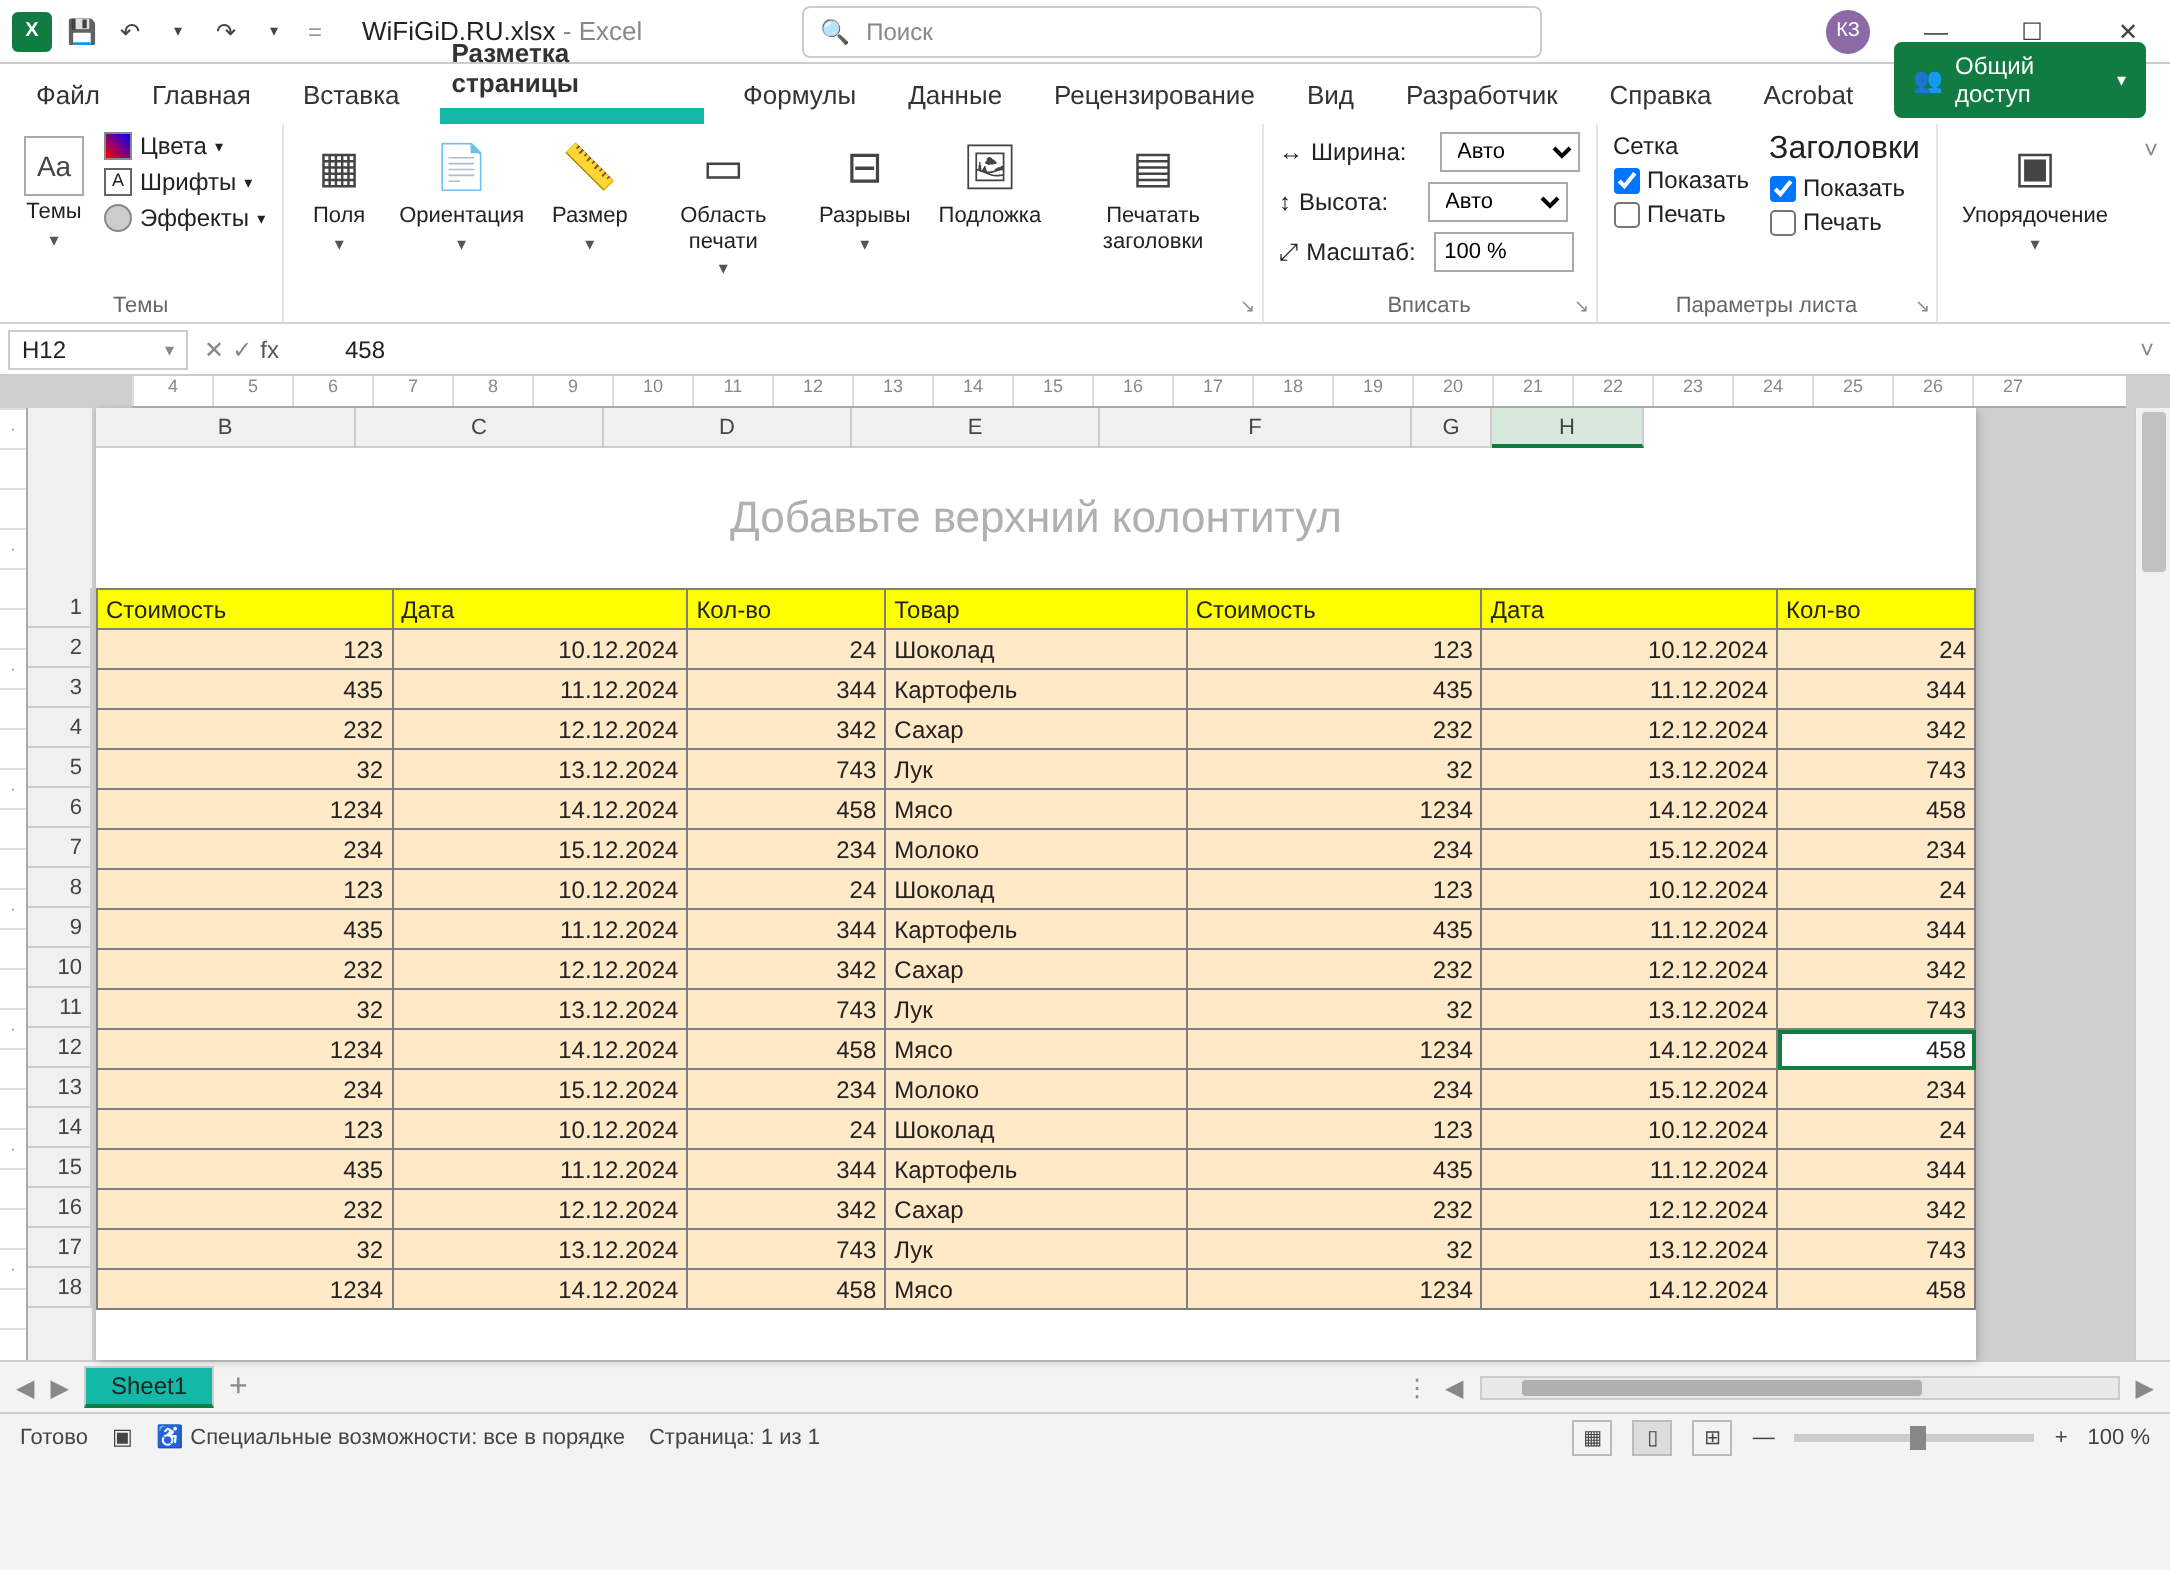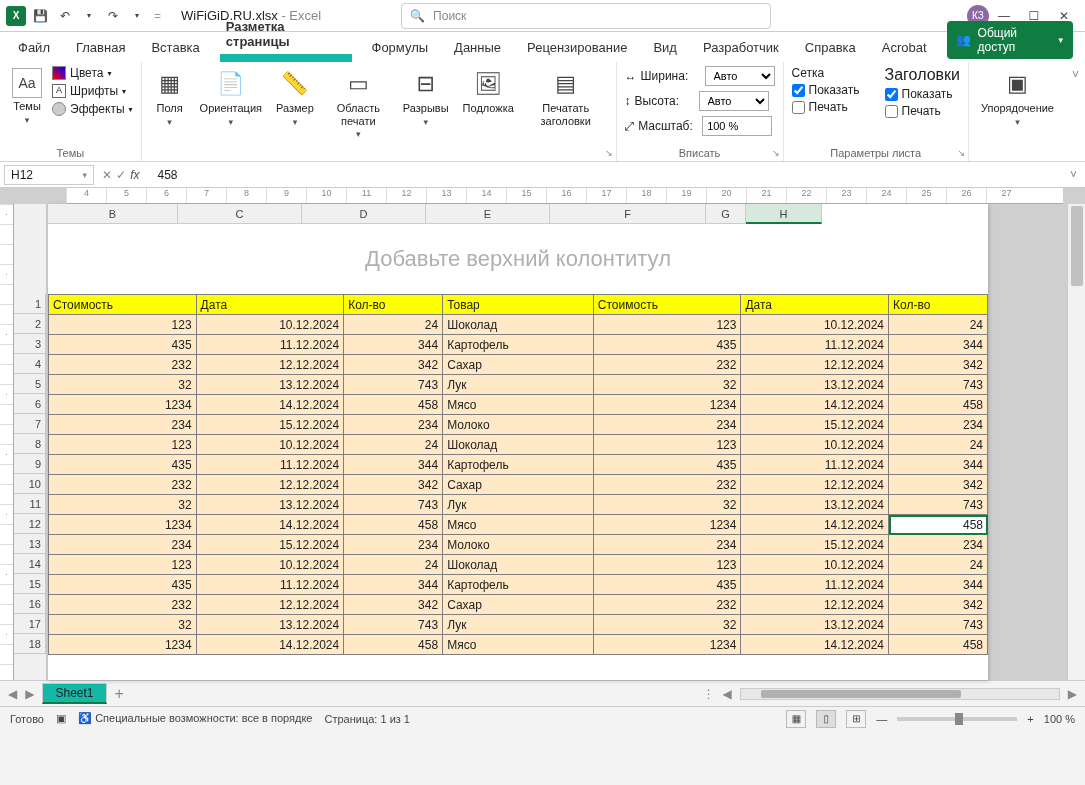--- a/index.html
+++ b/index.html
@@ -6,21 +6,21 @@
 body{background:#f3f3f3;width:1085px;height:785px;overflow:hidden;font-size:12px;color:#222}
 .title-bar{height:32px;background:#fff;display:flex;align-items:center;padding:0 6px;border-bottom:1px solid #ccc}
 .title-bar .app-icon{width:20px;height:20px;background:#107c41;color:#fff;display:flex;align-items:center;justify-content:center;font-weight:bold;border-radius:3px;font-size:10px}
 .title-bar .qat{display:flex;gap:6px;margin-left:6px;align-items:center}
 .qat-btn{width:18px;height:18px;display:flex;align-items:center;justify-content:center;color:#444}
 .qat-sep{color:#999;margin:0 2px}
 .title-text{margin-left:18px;font-size:13px}
 .grey{color:#888}
 .search-box{margin-left:80px;width:370px;height:26px;border:1px solid #ccc;border-radius:4px;display:flex;align-items:center;padding:0 8px;color:#888}
 .search-box .mag{margin-right:8px}
-.win-right{margin-left:auto;display:flex;align-items:center;}
+.win-right{margin-left:auto;display:flex;align-items:center;gap:18px}
 .user-badge{width:22px;height:22px;border-radius:50%;background:#8b6aa6;color:#fff;display:flex;align-items:center;justify-content:center;font-size:10px}
 .win-btn{width:30px;height:30px;display:flex;align-items:center;justify-content:center;color:#444}
 
 .tabs{height:30px;background:#fff;display:flex;align-items:flex-end;padding:0 12px;gap:14px}
 .tab{padding:5px 6px;font-size:13px;color:#333;cursor:pointer;border-bottom:2px solid transparent}
 .tab.active{font-weight:600;border-bottom:8px solid #14b8a6}
 .share-btn{margin-left:auto;background:#107c41;color:#fff;padding:5px 10px;border-radius:4px;font-size:12px;display:flex;align-items:center;gap:6px;margin-bottom:3px}
 
 .ribbon{background:#fff;border-bottom:1px solid #d4d4d4;display:flex;height:100px}
 .rgroup{border-right:1px solid #e5e5e5;padding:4px 8px 0;display:flex;flex-direction:column;position:relative}
@@ -37,21 +37,21 @@
 .fit-row{display:flex;align-items:center;gap:4px;margin-bottom:2px}
 .fit-row .lab{width:60px;font-size:12px}
 .fit-row select,.fit-row input{width:70px;height:20px;border:1px solid #aaa;font-size:11px;padding:0 4px;background:#fff}
 .chk{display:flex;align-items:center;gap:4px;font-size:12px}
 .chk input{width:13px;height:13px}
 .col-stack{display:flex;flex-direction:column;gap:3px}
 
 .formula-bar{height:26px;background:#fff;border-bottom:1px solid #ccc;display:flex;align-items:center}
 .namebox{width:90px;border:1px solid #ccc;margin:2px 4px;height:20px;display:flex;align-items:center;padding:0 6px;background:#fff;justify-content:space-between}
 .fx-btns{display:flex;gap:4px;color:#888;margin:0 4px;align-items:center}
-.fx-label{font-style:italic;color:#555;margin-right:8px}
+.fx-label{color:#555;margin-right:23px}
 .formula-input{flex:1;padding:0 6px}
 .fb-drop{margin-right:8px;color:#888}
 
 .sheet-area{background:#cfcfcf;height:492px;display:flex;position:relative}
 .ruler-top{position:absolute;left:66px;top:0;right:22px;height:16px;background:#fff;border-bottom:1px solid #aaa;font-size:9px;color:#888;display:flex;overflow:hidden}
 .ruler-top span{width:40px;text-align:center;border-left:1px solid #ddd}
 .ruler-left{width:14px;background:#fff;border-right:1px solid #aaa;font-size:8px;color:#888;margin-top:16px}
 .ruler-left div{height:20px;border-top:1px solid #ddd;display:flex;align-items:center;justify-content:center}
 .page{background:#fff;margin-top:16px;margin-left:2px;box-shadow:1px 1px 4px rgba(0,0,0,0.2);min-width:940px}
 .rowgutter{background:#f0f0f0;width:32px;margin-top:16px}
@@ -224,21 +224,21 @@
             <input value="100 %" style="">
           </div>
     </div>
       </div>
     <div class="rgroup-label">Вписать</div>
     <span class="launcher">↘</span>
   </div>
 
   <div class="rgroup">
     <div class="rgroup-body">
-      <div class="col-stack" style="margin-right:19px">
+      <div class="col-stack" style="margin-right:4px">
         <div style="font-size:12px">Сетка</div>
         <label class="chk">
             <input type="checkbox" checked="" style="">
             <span>Показать</span>
           </label>
         <label class="chk">
             <input type="checkbox" style="">
             <span>Печать</span>
           </label>
       </div>

